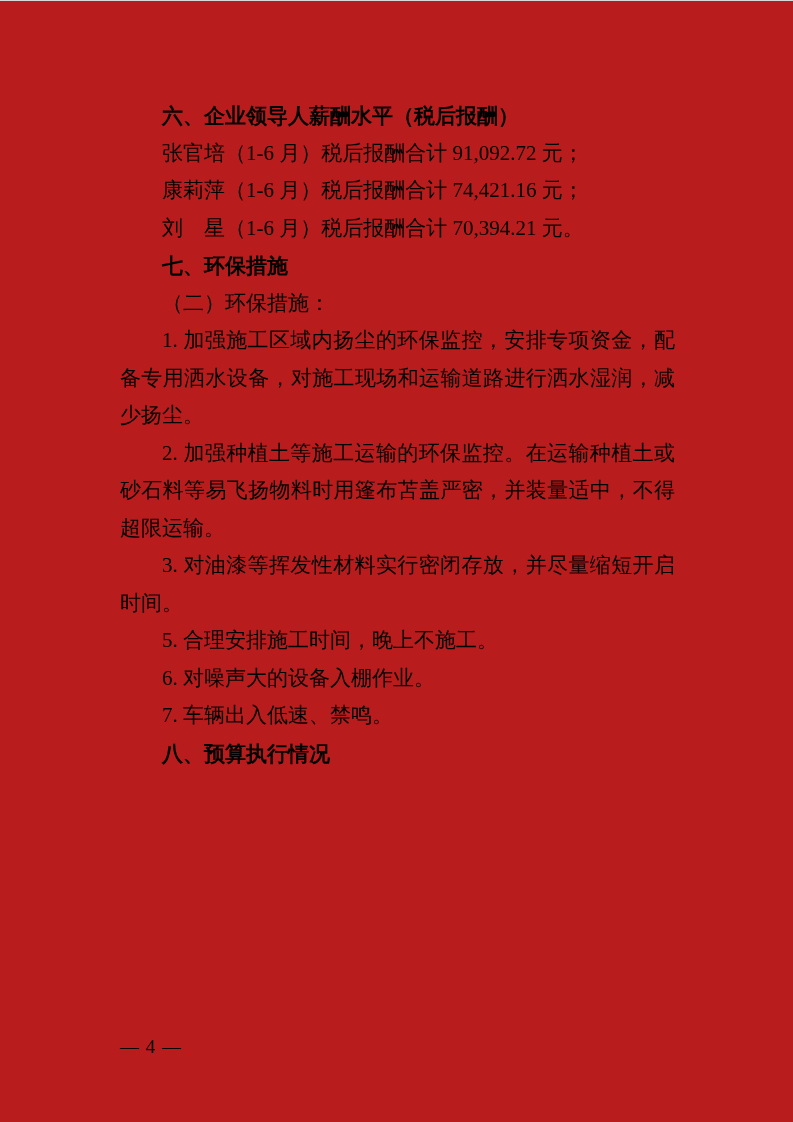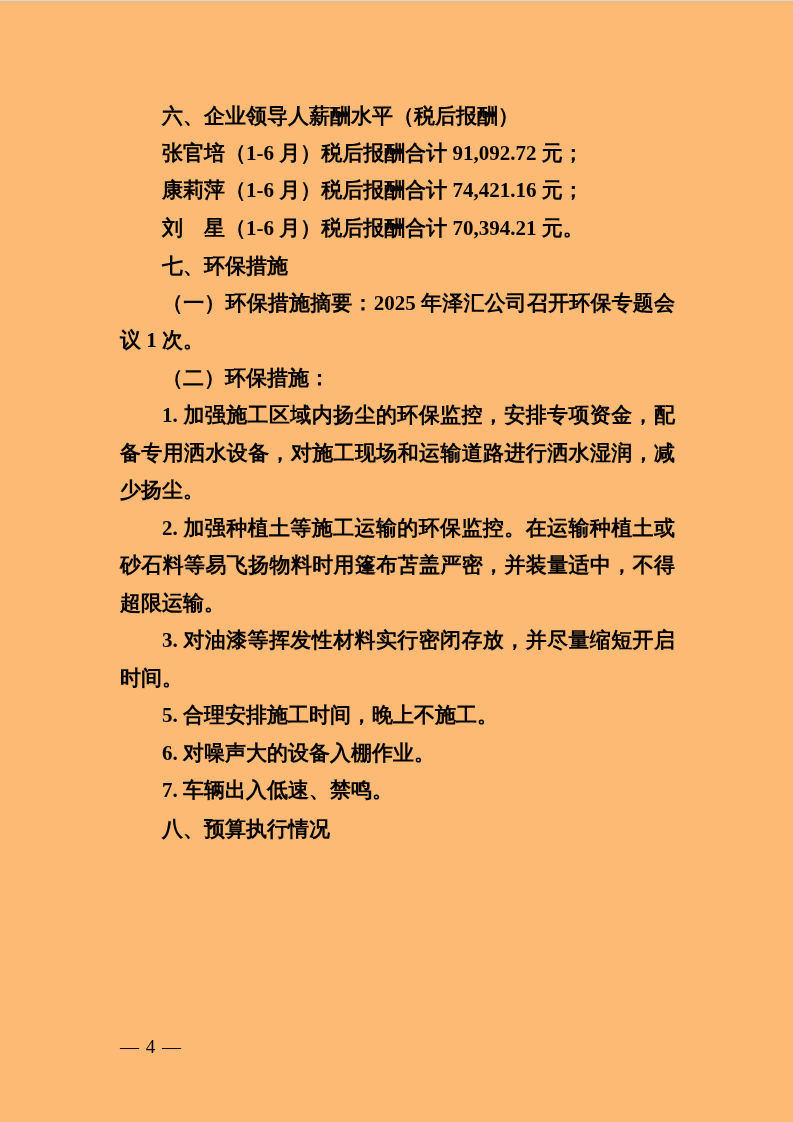--- a/index.html
+++ b/index.html
@@ -5,41 +5,41 @@
 <style>
   html, body {
     margin: 0;
     padding: 0;
     background: #ffffff;
   }
   .page {
     position: relative;
     width: 793px;
     height: 1122px;
-    background: #fdba74;
+    background: #b91c1c;
     overflow: hidden;
     border-top: 1px solid #d9d9d9;
     box-sizing: border-box;
     color: #000000;
   }
   .content {
     position: absolute;
     top: 96px;
     left: 120px;
     width: 555px;
   }
   .content p,
   .content h2 {
     margin: 0;
     padding: 0;
     font-size: 21px;
     line-height: 37.5px;
     text-indent: 2em;
     color: #000000;
-    font-weight: bold;
+    font-weight: normal;
   }
   .content p {
     font-family: "Liberation Serif", "DejaVu Serif", serif;
     text-align: justify;
   }
   .content h2 {
     font-family: "Liberation Sans", "DejaVu Sans", sans-serif;
     font-weight: 700;
     text-align: left;
   }
@@ -57,21 +57,20 @@
 </head>
 <body>
 
 <div class="page">
   <div class="content" id="doc-content">
       <h2>六、企业领导人薪酬水平（税后报酬）</h2>
       <p>张官培（1-6 月）税后报酬合计 91,092.72 元；</p>
       <p>康莉萍（1-6 月）税后报酬合计 74,421.16 元；</p>
       <p>刘　星（1-6 月）税后报酬合计 70,394.21 元。</p>
       <h2>七、环保措施</h2>
-      <p>（一）环保措施摘要：2025 年泽汇公司召开环保专题会议 1 次。</p>
       <p>（二）环保措施：</p>
       <p>1. 加强施工区域内扬尘的环保监控，安排专项资金，配备专用洒水设备，对施工现场和运输道路进行洒水湿润，减少扬尘。</p>
       <p>2. 加强种植土等施工运输的环保监控。在运输种植土或砂石料等易飞扬物料时用篷布苫盖严密，并装量适中，不得超限运输。</p>
       <p>3. 对油漆等挥发性材料实行密闭存放，并尽量缩短开启时间。</p>
       <p>5. 合理安排施工时间，晚上不施工。</p>
       <p>6. 对噪声大的设备入棚作业。</p>
       <p>7. 车辆出入低速、禁鸣。</p>
       <h2>八、预算执行情况</h2>
     </div>
   <div class="footer">— 4 —</div>

